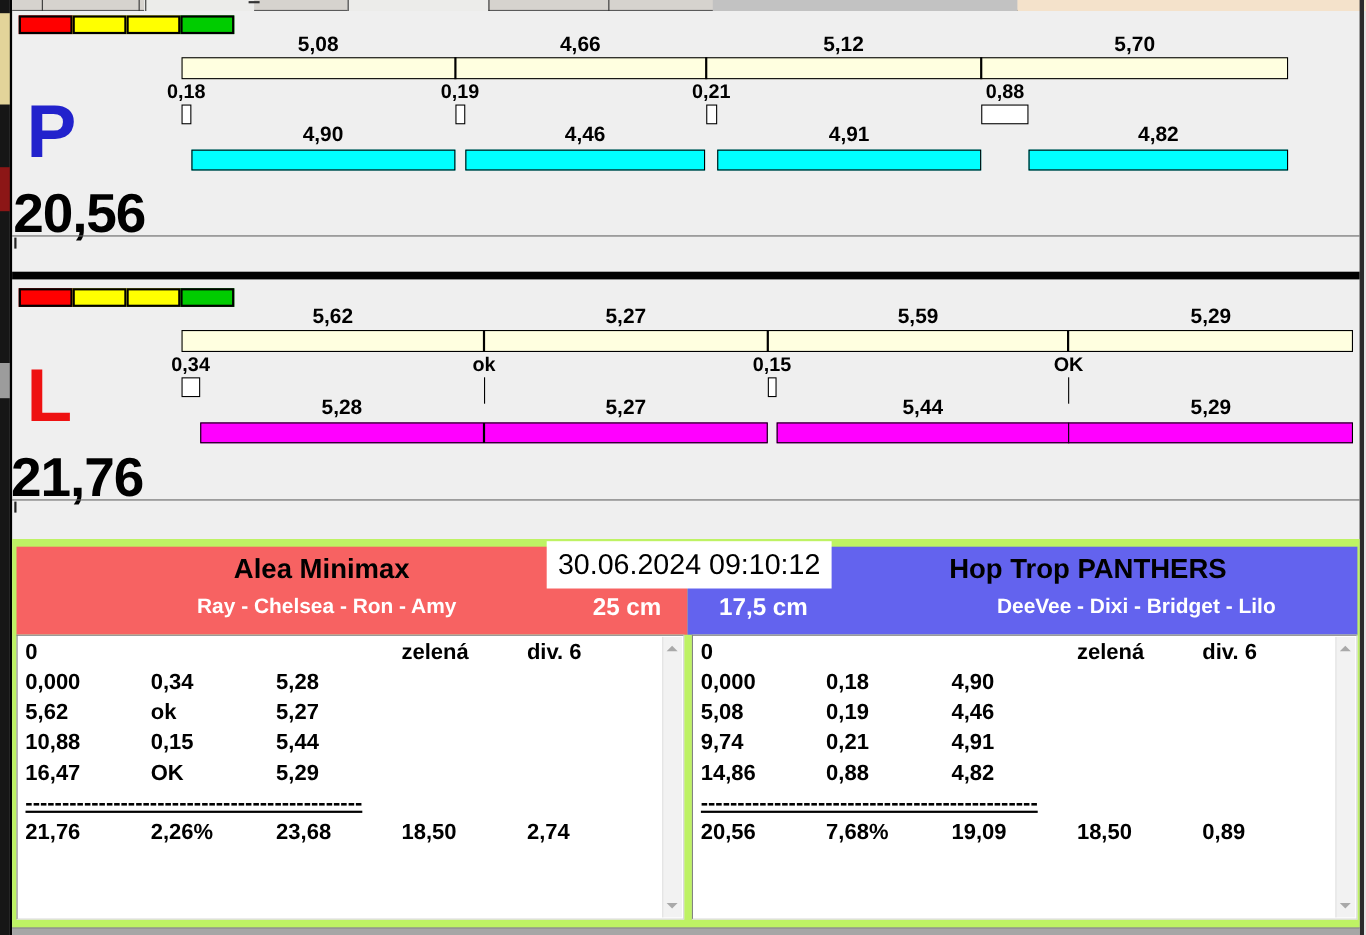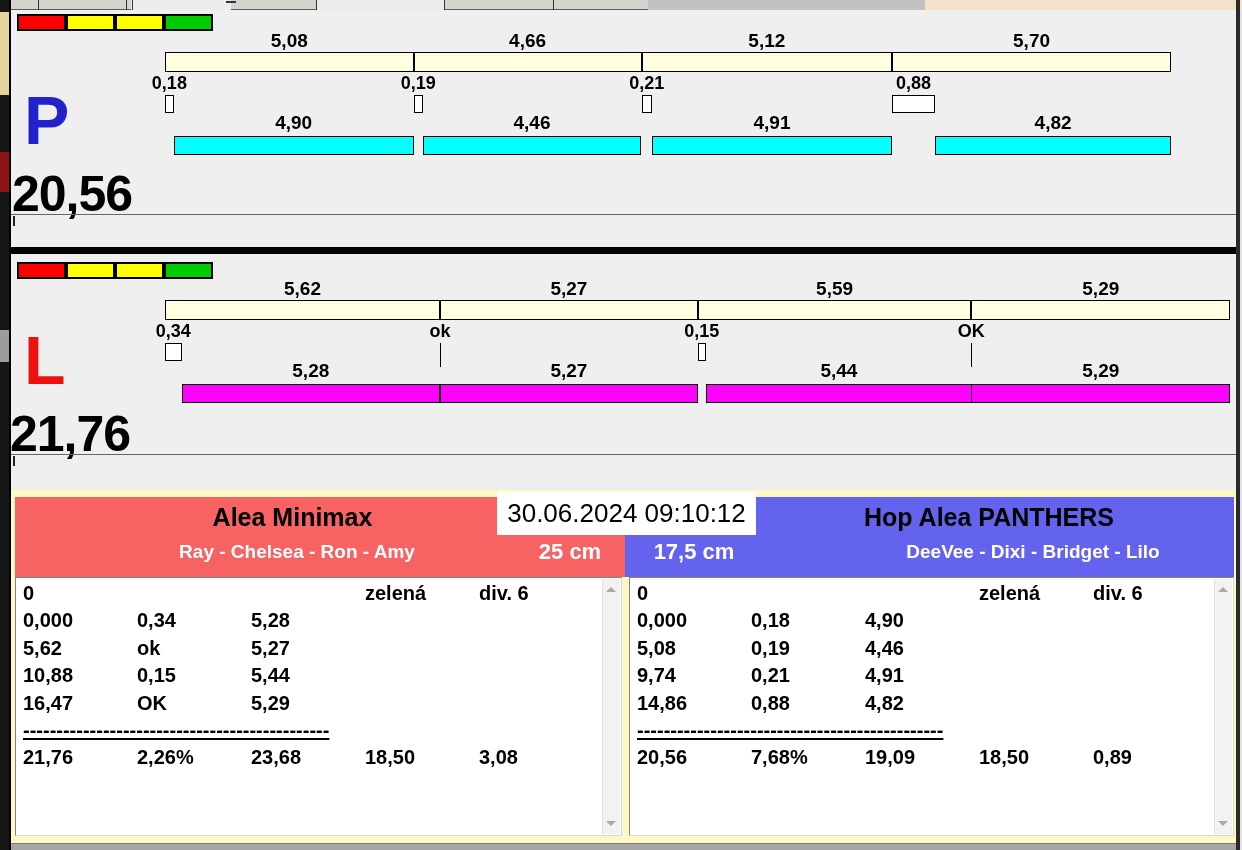--- a/index.html
+++ b/index.html
@@ -13,21 +13,21 @@
   #right-border{left:1236px;top:0;width:4px;height:850px;background:#2A2A2A;}
   #right-edge{left:1240px;top:10px;width:2px;height:840px;background:#E2E2E2;}
   #bottom-bar{left:11px;top:843px;width:1225px;height:7px;background:#A6A6A6;border-top:1px solid #7D7D7D;}
   
   .lane-letter{font-weight:bold;font-size:68px;line-height:1;}
   .lane-total{font-weight:bold;font-size:50px;line-height:1;color:#000;letter-spacing:-1px;}
   .hline{height:1px;background:#666;left:11px;width:1225px;}
   .caret{width:2px;height:10px;background:#222;left:13px;}
   #thick-divider{left:11px;top:247px;width:1225px;height:7px;background:#000;}
   
-  #results-panel{left:11px;top:490px;width:1225px;height:353px;background:#fef9c3;}
+  #results-panel{left:11px;top:490px;width:1225px;height:353px;background:#bef264;}
   .team-header{top:7px;height:80px;}
   .team-title{position:absolute;top:3px;text-align:center;font-weight:bold;font-size:25px;color:#000;line-height:34px;}
   .team-members{position:absolute;top:44px;text-align:center;font-weight:bold;font-size:19px;color:#fff;margin-left:32px;}
   .team-size{position:absolute;top:42px;text-align:center;font-weight:bold;font-size:22px;color:#fff;}
   #timestamp-box{left:486px;top:2px;width:259px;height:43px;background:#fff;color:#000;
                  font-size:26px;font-weight:normal;text-align:center;line-height:42px;z-index:4;}
   .textarea{top:87px;height:259px;background:#fff;border:1px solid #828282;border-right-color:#d7d7d7;border-bottom-color:#d7d7d7;}
   .tbody{position:absolute;left:7px;top:2px;right:20px;bottom:2px;overflow:hidden;text-decoration:underline;}
   .trow{height:27.4px;white-space:nowrap;font-weight:bold;font-size:20px;color:#000;line-height:27.4px;}
   .tcell{display:inline-block;width:114px;vertical-align:top;}
@@ -142,36 +142,36 @@
 
   <div class="abs" id="results-panel">
 
     <div class="abs team-header" id="header-left" style="left: 4px; width: 610px; background: rgb(247, 98, 98);">
       <div class="team-title" style="left:0;width:555px;">Alea Minimax</div>
       <div class="team-members" style="left:0;width:500px;">Ray - Chelsea - Ron - Amy</div>
       <div class="team-size" style="left:505px;width:100px;">25 cm</div>
     </div>
 
     <div class="abs team-header" id="header-right" style="left: 614px; width: 609px; background: rgb(99, 99, 238);">
-      <div class="team-title" style="left:118px;width:492px;">Hop Alea PANTHERS</div>
+      <div class="team-title" style="left:118px;width:492px;">Hop Trop PANTHERS</div>
       <div class="team-members" style="left:130px;width:492px;">DeeVee - Dixi - Bridget - Lilo</div>
       <div class="team-size" style="left:14px;width:110px;">17,5 cm</div>
     </div>
 
     <div class="abs" id="timestamp-box">30.06.2024 09:10:12</div>
 
     <div class="abs textarea" style="left:4px;width:607px;">
       <div class="tbody" id="tbody-left">
           <div class="trow"><span class="tcell">0</span><span class="tcell"></span><span class="tcell"></span><span class="tcell">zelená</span><span class="tcell">div. 6</span></div>
           <div class="trow"><span class="tcell">0,000</span><span class="tcell">0,34</span><span class="tcell">5,28</span><span class="tcell"></span><span class="tcell"></span></div>
           <div class="trow"><span class="tcell">5,62</span><span class="tcell">ok</span><span class="tcell">5,27</span><span class="tcell"></span><span class="tcell"></span></div>
           <div class="trow"><span class="tcell">10,88</span><span class="tcell">0,15</span><span class="tcell">5,44</span><span class="tcell"></span><span class="tcell"></span></div>
           <div class="trow"><span class="tcell">16,47</span><span class="tcell">OK</span><span class="tcell">5,29</span><span class="tcell"></span><span class="tcell"></span></div>
           <div class="trow sep-row">----------------------------------------------</div>
-          <div class="trow"><span class="tcell">21,76</span><span class="tcell">2,26%</span><span class="tcell">23,68</span><span class="tcell">18,50</span><span class="tcell">3,08</span></div>
+          <div class="trow"><span class="tcell">21,76</span><span class="tcell">2,26%</span><span class="tcell">23,68</span><span class="tcell">18,50</span><span class="tcell">2,74</span></div>
         </div>
       <div class="sb">
         <div class="sb-up"></div>
         <div class="sb-dn"></div>
       </div>
     </div>
 
     <div class="abs textarea" style="left:618px;width:605px;">
       <div class="tbody" id="tbody-right">
           <div class="trow"><span class="tcell">0</span><span class="tcell"></span><span class="tcell"></span><span class="tcell">zelená</span><span class="tcell">div. 6</span></div>

